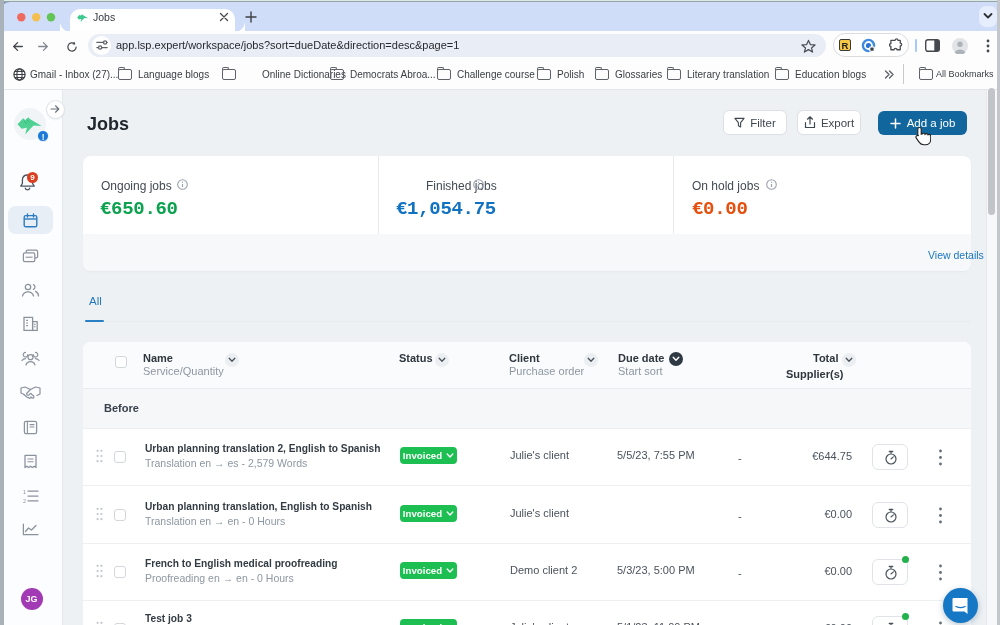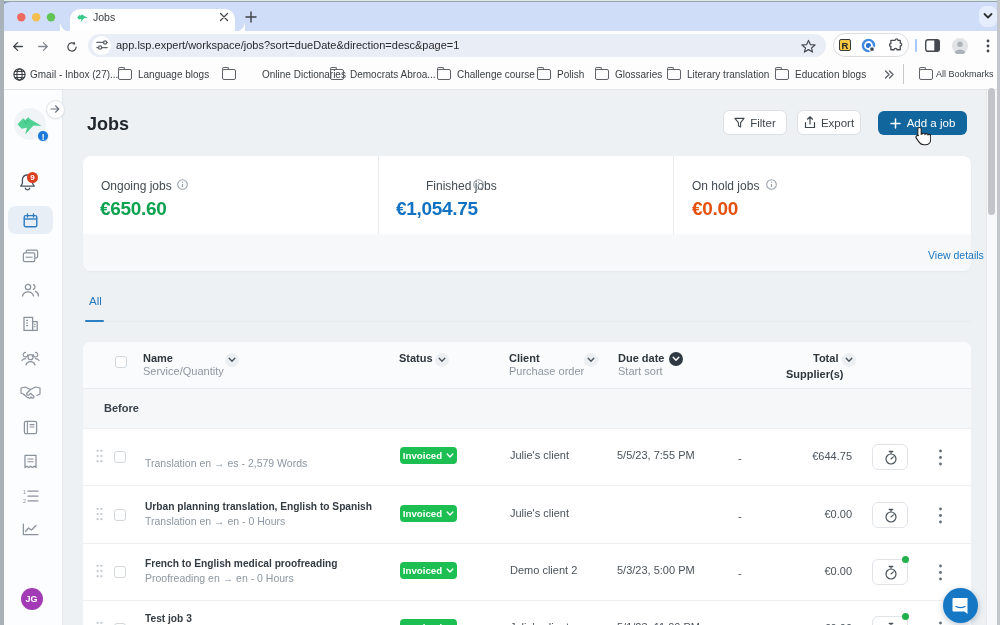--- a/index.html
+++ b/index.html
@@ -25,21 +25,21 @@
   #leftedge { left:0; top:0; width:4px; height:625px; background:#a9b1b9; }
   #rightedge { left:997px; top:0; width:3px; height:625px; background:#c3c7cc; }
   #scrolltrack { left:986px; top:90px; width:11px; height:535px; background:#f7f8f9; border-left:1px solid #e6e8ea; }
   #scrollthumb { left:988px; top:88px; width:7px; height:127px; background:#c1c5c9; border-radius:4px; }
   .h-btn { position:absolute; height:25px; background:#fff; border:1px solid #dcdfe3; border-radius:6px; font-size:11.5px; color:#3f474f; display:flex; align-items:center; justify-content:center; gap:5px; }
   #addjob { position:absolute; left:878px; top:111px; width:89px; height:24px; background:#12669e; border-radius:6px; color:#fff; font-size:11.5px; display:flex; align-items:center; justify-content:center; gap:6px; }
   
   #statcard { left:83px; top:156px; width:888px; height:115px; background:#fff; border-radius:8px; box-shadow:0 1px 2px rgba(30,40,60,0.04); }
   #statfoot { left:83px; top:234px; width:888px; height:37px; background:#f6f8fa; border-radius:0 0 8px 8px; }
   .statlabel { position:absolute; font-size:12px; color:#424a52; }
-  .statval { position:absolute; font-size:19px; font-weight:bold; letter-spacing:-0.3px; }
+  .statval { position:absolute; font-size:19px; font-weight:bold; letter-spacing:-0.3px;font-family:Liberation Mono, monospace; }
   .vdiv { position:absolute; top:156px; width:1px; height:78px; background:#e9ecef; }
   
   #alltab { left:89px; top:295px; font-size:11.5px; color:#2678be; }
   #tabline { left:83px; top:321px; width:888px; height:1px; background:#e8ebee; }
   #tabsel { left:85px; top:320px; width:19px; height:2px; background:#2b7fc5; border-radius:2px; }
   #tablecard { left:83px; top:342px; width:888px; height:283px; background:#fff; border-radius:8px 8px 0 0; overflow:hidden; }
   
   #tablecard .hdr { position:absolute; left:0; top:0; width:888px; height:47px; background:#fafbfd; border-bottom:1px solid #e9ecef; }
   #tablecard .before { position:absolute; left:0; top:47px; width:888px; height:40px; background:#f5f7f9; border-bottom:1px solid #eceff2; }
   .row { position:absolute; left:0; width:888px; height:57px; border-bottom:1px solid #edf0f2; background:#fff; }
@@ -353,20 +353,21 @@
           <g fill="#c0c6cc">
             <circle cx="1.6" cy="1.8" r="1.1"></circle>
             <circle cx="5.4" cy="1.8" r="1.1"></circle>
             <circle cx="1.6" cy="7" r="1.1"></circle>
             <circle cx="5.4" cy="7" r="1.1"></circle>
             <circle cx="1.6" cy="12.2" r="1.1"></circle>
             <circle cx="5.4" cy="12.2" r="1.1"></circle>
           </g>
         </svg></div>
     <div class="chk" style="left:31px; top:22px;"></div>
+    <div class="rowtitle" style="top:14px;">Urban planning translation 2, English to Spanish</div>
     <div class="rowsub" style="top:27.5px;">Translation en → es - 2,579 Words</div>
     <div class="badge" style="top:18px;">Invoiced<svg width="8" height="6" viewBox="0 0 8 6">
           <path d="M1.2 1 L4 4 L6.8 1" stroke="#fff" stroke-width="1.3" fill="none" stroke-linecap="round" stroke-linejoin="round"></path>
         </svg></div>
     <div class="cell" style="left:427px; top:20px;">Julie's client</div>
     <div class="cell" style="left:534px; top:20px;">5/5/23, 7:55 PM</div>
     <div class="cell" style="left:655px; top:23px;">-</div>
     <div class="cell" style="left:692px; top:21px; width:77px; text-align:right;">€644.75</div>
     <div class="timerbtn" style="top:15px;">
         <svg style="position:absolute; left:10px; top:5px;" width="16" height="16" viewBox="0 0 16 16">

